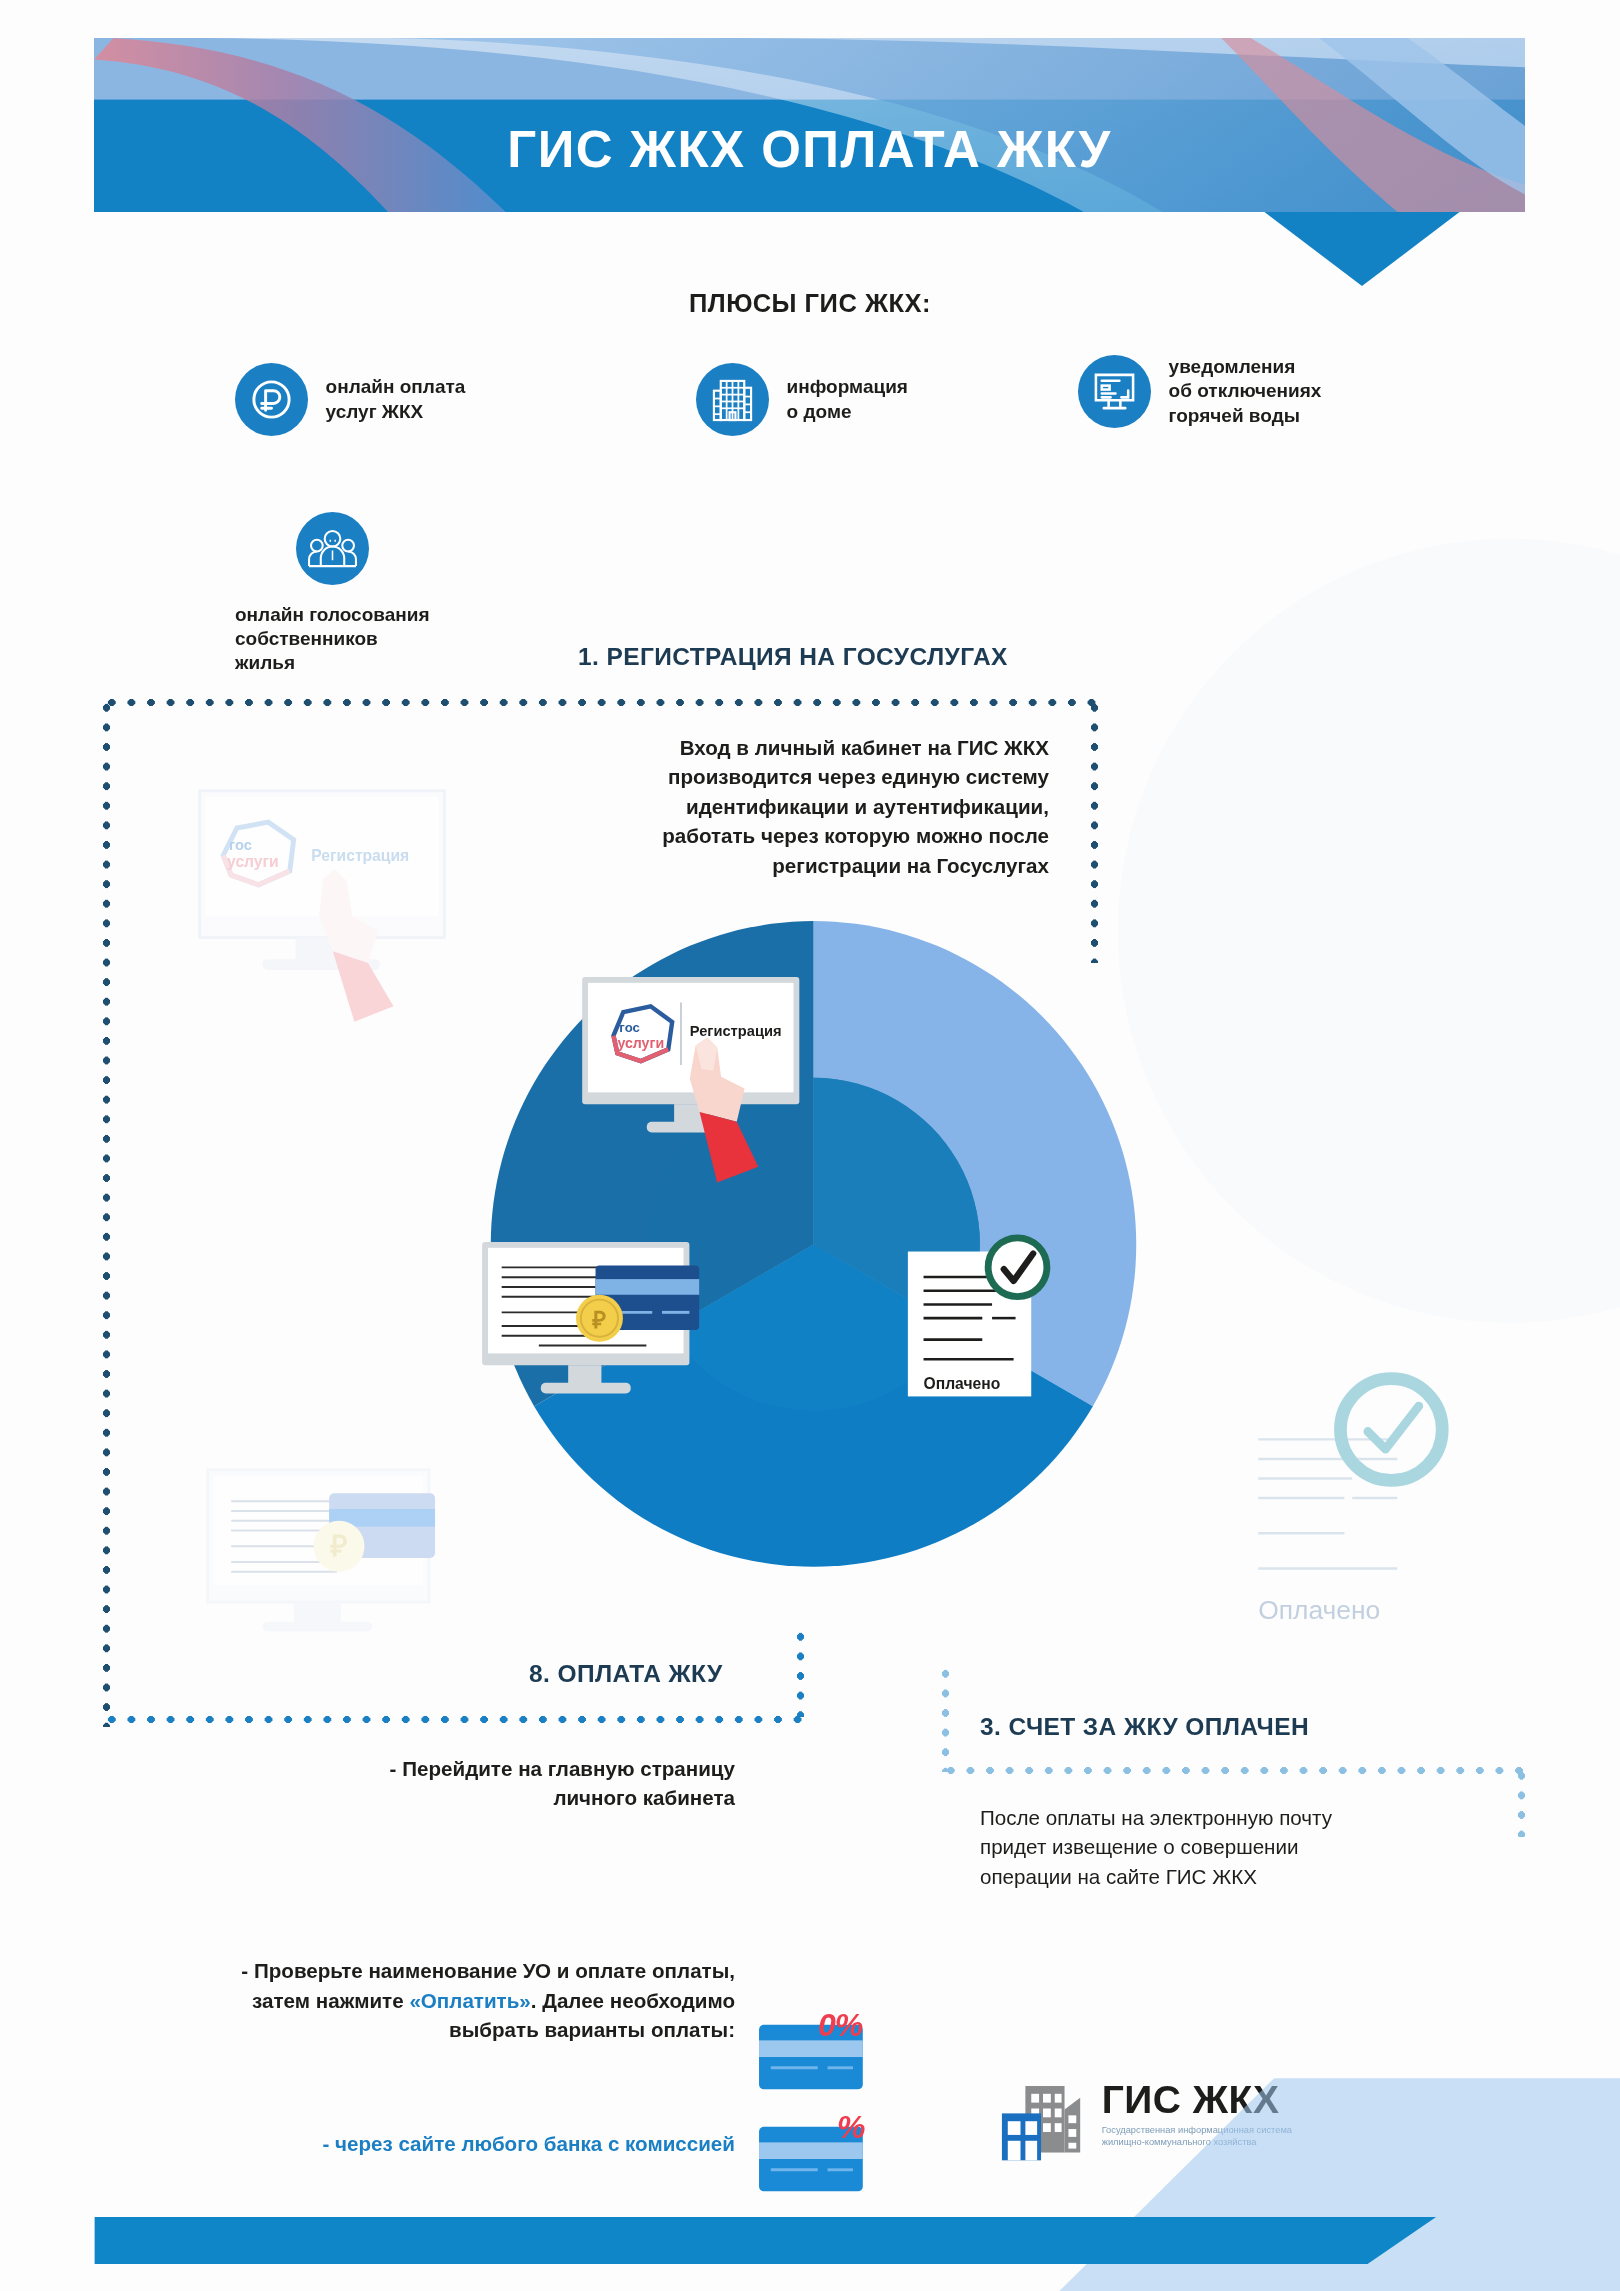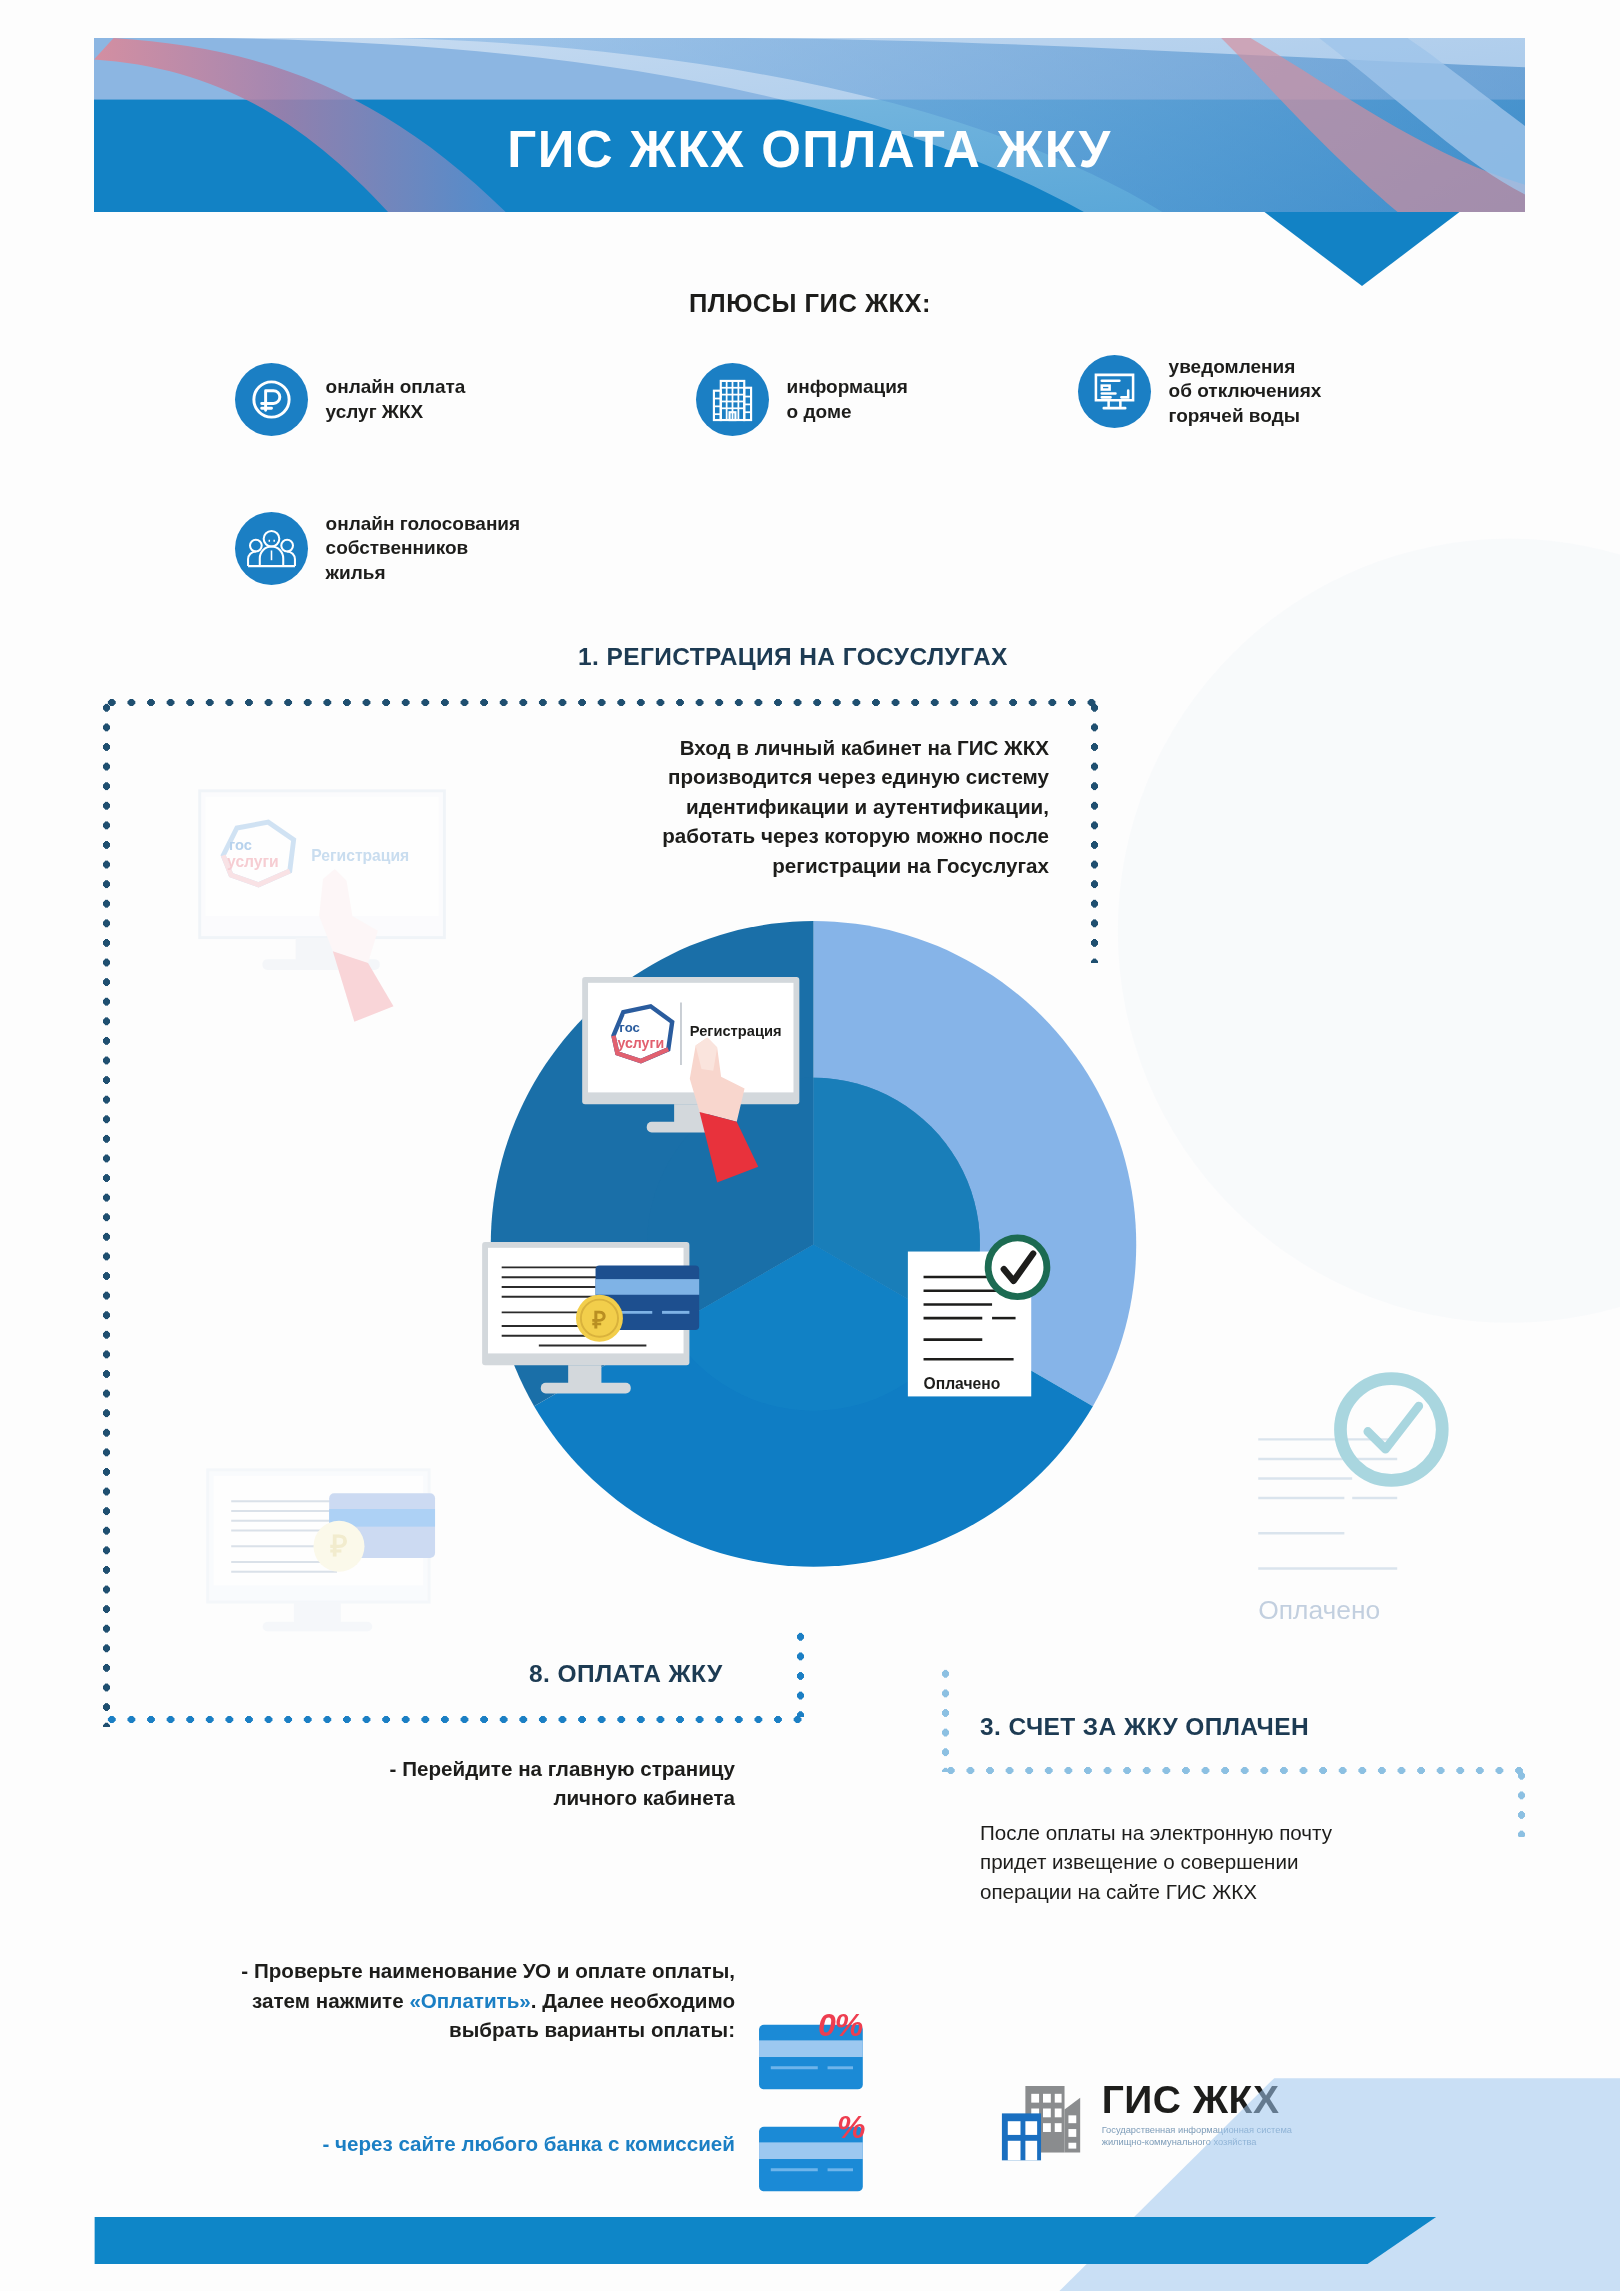--- a/index.html
+++ b/index.html
@@ -117,21 +117,21 @@
 
   .body-text{
     position:absolute;
     font-size:20.6px;
     line-height:1.43;
     color:#1d1d1b;
     font-weight:bold;
     white-space:pre-line;
   }
   .body-text.right{text-align:right;}
-  .body-text.norm{font-weight:500;margin-top:15px;}
+  .body-text.norm{font-weight:500;}
   .accent{color:#1b7fc4;}
 
   
   .circle-wrap{
     position:absolute;
     left:490px;top:921px;
     width:647px;height:647px;
   }
 
   
@@ -313,21 +313,21 @@
           <path d="M11 25 h14 M11 29 h9"></path>
           <path d="M38 22 v7 h-7" stroke-width="2.6"></path>
         </g>
       </svg>
     </div>
     <div class="b-label">уведомления
 об отключениях
 горячей воды</div>
   </div>
 
-  <div class="benefit" style="left:235px;top:512px;">
+  <div class="benefit" style="left:235px;top:512px;flex-direction:column;">
     <div class="b-icon">
       <svg width="49" height="43" viewBox="0 0 50 44">
         <g fill="none" stroke="#ffffff" stroke-width="2.1" stroke-linejoin="round">
           <circle cx="25" cy="12" r="8"></circle>
           <path d="M13 40 v-8 a12 12 0 0 1 24 0 v8"></path>
           <circle cx="9" cy="19" r="6"></circle>
           <path d="M1 40 v-7 a8 8 0 0 1 8-8"></path>
           <circle cx="41" cy="19" r="6"></circle>
           <path d="M49 40 v-7 a8 8 0 0 0 -8-8"></path>
           <path d="M1 40 h48" stroke-width="2.4"></path>

